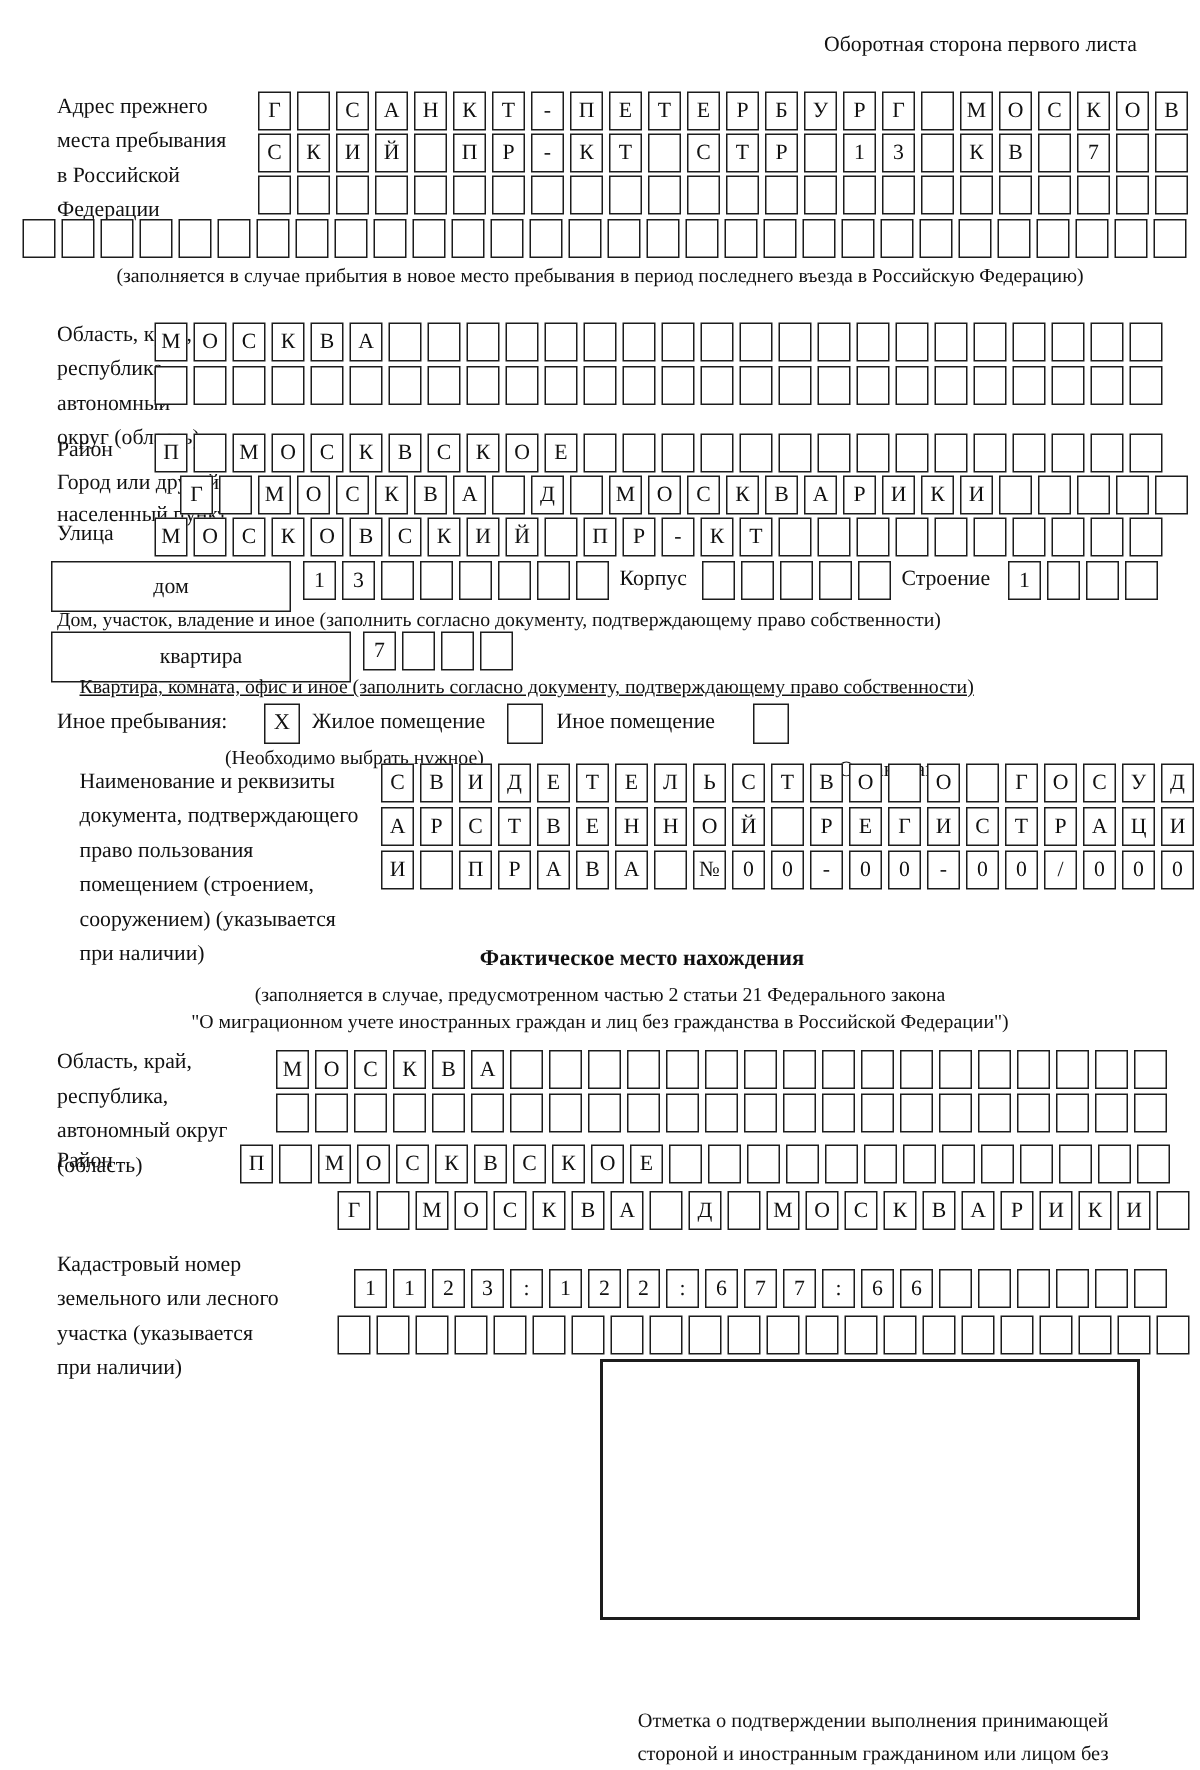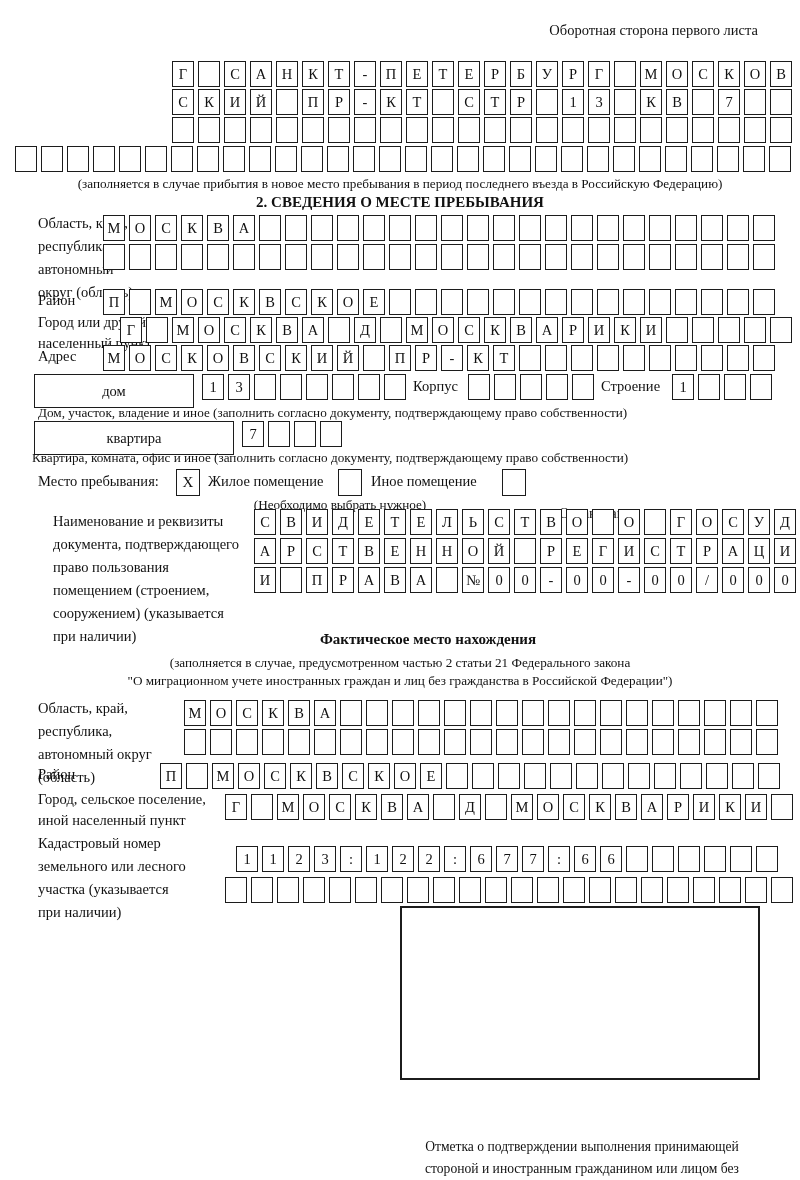--- a/index.html
+++ b/index.html
@@ -35,20 +35,24 @@
   }
   .caption { font-size:13.6px; line-height:22px; text-align:center;margin-top:48px; }
 </style>
 </head>
 <body>
 
 <div id="page">
 
   <div class="abs" style="top:22px; right:42px; font-size:14.5px;">Оборотная сторона первого листа</div>
 
+  <div class="abs label" style="left:38px; top:60px; width:135px;">Адрес прежнего
+места пребывания
+в Российской
+Федерации</div>
   <div class="cells" style="left:172px; top:61px;">
       <span class="cell">Г</span>
       <span class="cell"></span>
       <span class="cell">С</span>
       <span class="cell">А</span>
       <span class="cell">Н</span>
       <span class="cell">К</span>
       <span class="cell">Т</span>
       <span class="cell">-</span>
       <span class="cell">П</span>
@@ -147,21 +151,20 @@
       <span class="cell"></span>
       <span class="cell"></span>
       <span class="cell"></span>
       <span class="cell"></span>
       <span class="cell"></span>
       <span class="cell"></span>
       <span class="cell"></span>
     </div>
   <div class="abs note center" style="top:176px;">(заполняется в случае прибытия в новое место пребывания в период последнего въезда в Российскую Федерацию)</div>
 
-  <div class="abs title center" style="top:194px;">2. СВЕДЕНИЯ О МЕСТЕ ПРЕБЫВАНИЯ</div>
 
   <div class="abs label" style="left:38px; top:212px; width:130px;">Область, край,
 республика,
 автономный
 округ (область)</div>
   <div class="cells" style="left:103px; top:215px;">
       <span class="cell">М</span>
       <span class="cell">О</span>
       <span class="cell">С</span>
       <span class="cell">К</span>
@@ -271,21 +274,21 @@
       <span class="cell">И</span>
       <span class="cell">К</span>
       <span class="cell">И</span>
       <span class="cell"></span>
       <span class="cell"></span>
       <span class="cell"></span>
       <span class="cell"></span>
       <span class="cell"></span>
     </div>
 
-  <div class="abs label" style="left:38px; top:345px;">Адрес</div>
+  <div class="abs label" style="left:38px; top:345px;">Улица</div>
   <div class="cells" style="left:103px; top:345px;">
       <span class="cell">М</span>
       <span class="cell">О</span>
       <span class="cell">С</span>
       <span class="cell">К</span>
       <span class="cell">О</span>
       <span class="cell">В</span>
       <span class="cell">С</span>
       <span class="cell">К</span>
       <span class="cell">И</span>
@@ -336,30 +339,30 @@
     </div>
   <div class="abs note" style="left:38px; top:405px;">Дом, участок, владение и иное (заполнить согласно документу, подтверждающему право собственности)</div>
 
   <div class="abs wide-box" style="left:34px; top:421px; width:200px;">квартира</div>
   <div class="cells" style="left:242px; top:421px;">
       <span class="cell">7</span>
       <span class="cell"></span>
       <span class="cell"></span>
       <span class="cell"></span>
     </div>
-  <div class="abs note" style="left:32px; top:450px;">Квартира, комната, офис и иное (заполнить согласно документу, подтверждающему право собственности)</div>
-
-  <div class="abs" style="left:38px; top:473px; font-size:14.5px;">Место пребывания:</div>
+  <div class="abs note" style="left:53px; top:450px;text-decoration:underline;">Квартира, комната, офис и иное (заполнить согласно документу, подтверждающему право собственности)</div>
+
+  <div class="abs" style="left:38px; top:473px; font-size:14.5px;">Иное пребывания:</div>
   <div class="abs checkbox" style="left:176px; top:469px;">X</div>
   <div class="abs" style="left:208px; top:473px; font-size:14.5px;">Жилое помещение</div>
   <div class="abs checkbox" style="left:338px; top:469px;"></div>
   <div class="abs" style="left:371px; top:473px; font-size:14.5px;">Иное помещение</div>
   <div class="abs checkbox" style="left:502px; top:469px;"></div>
   <div class="abs" style="left:559px; top:473px; font-size:14.5px;margin-top:32px;">Организация</div>
-  <div class="abs note" style="left:150px; top:497px; width:380px; text-align:center;">(Необходимо выбрать нужное)</div>
+  <div class="abs note" style="left:150px; top:497px; width:380px; ">(Необходимо выбрать нужное)</div>
 
   <div class="abs label" style="left:38px; top:510px; width:210px;margin-left:15px;">Наименование и реквизиты
 документа, подтверждающего
 право пользования
 помещением (строением,
 сооружением) (указывается
 при наличии)</div>
   <div class="cells" style="left:254px; top:509px;">
       <span class="cell">С</span>
       <span class="cell">В</span>
@@ -510,22 +513,20 @@
       <span class="cell"></span>
       <span class="cell"></span>
       <span class="cell"></span>
       <span class="cell"></span>
       <span class="cell"></span>
       <span class="cell"></span>
       <span class="cell"></span>
       <span class="cell"></span>
     </div>
 
-  <div class="abs label label-2" style="left:38px; top:789px; width:190px;">Город, сельское поселение,
-иной населенный пункт</div>
   <div class="cells" style="left:225px; top:794px;">
       <span class="cell">Г</span>
       <span class="cell"></span>
       <span class="cell">М</span>
       <span class="cell">О</span>
       <span class="cell">С</span>
       <span class="cell">К</span>
       <span class="cell">В</span>
       <span class="cell">А</span>
       <span class="cell"></span>

